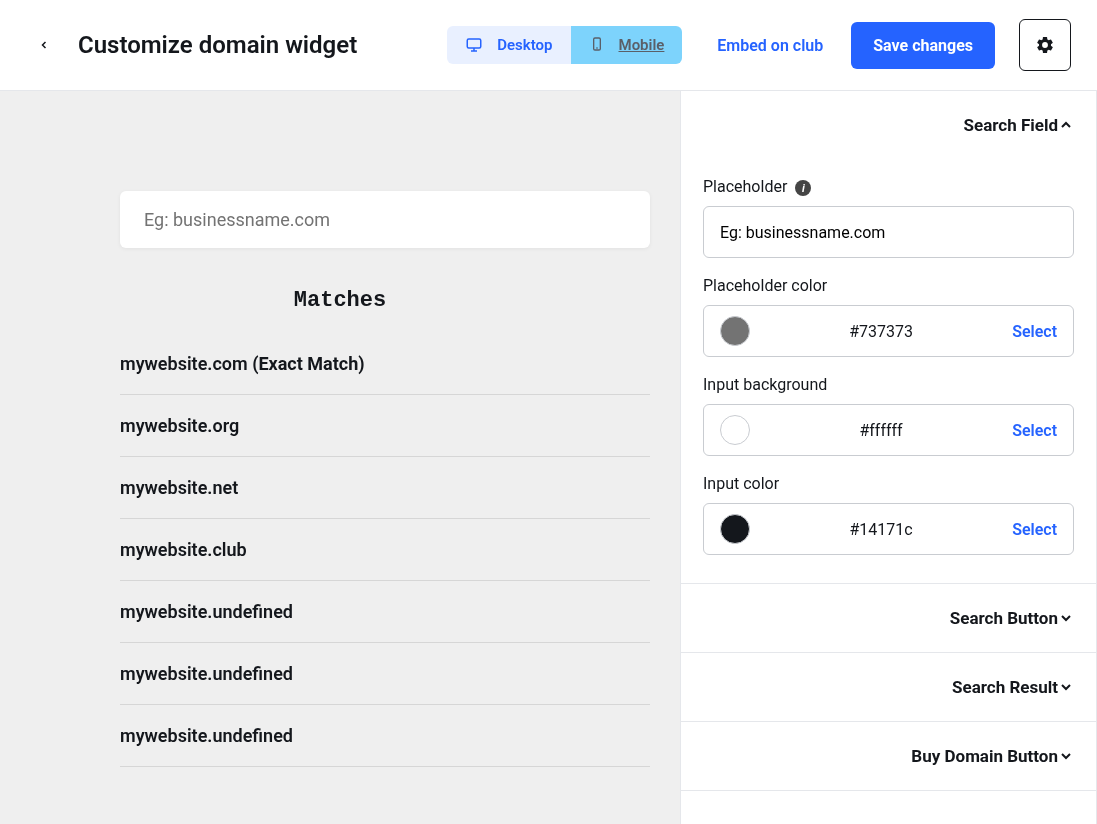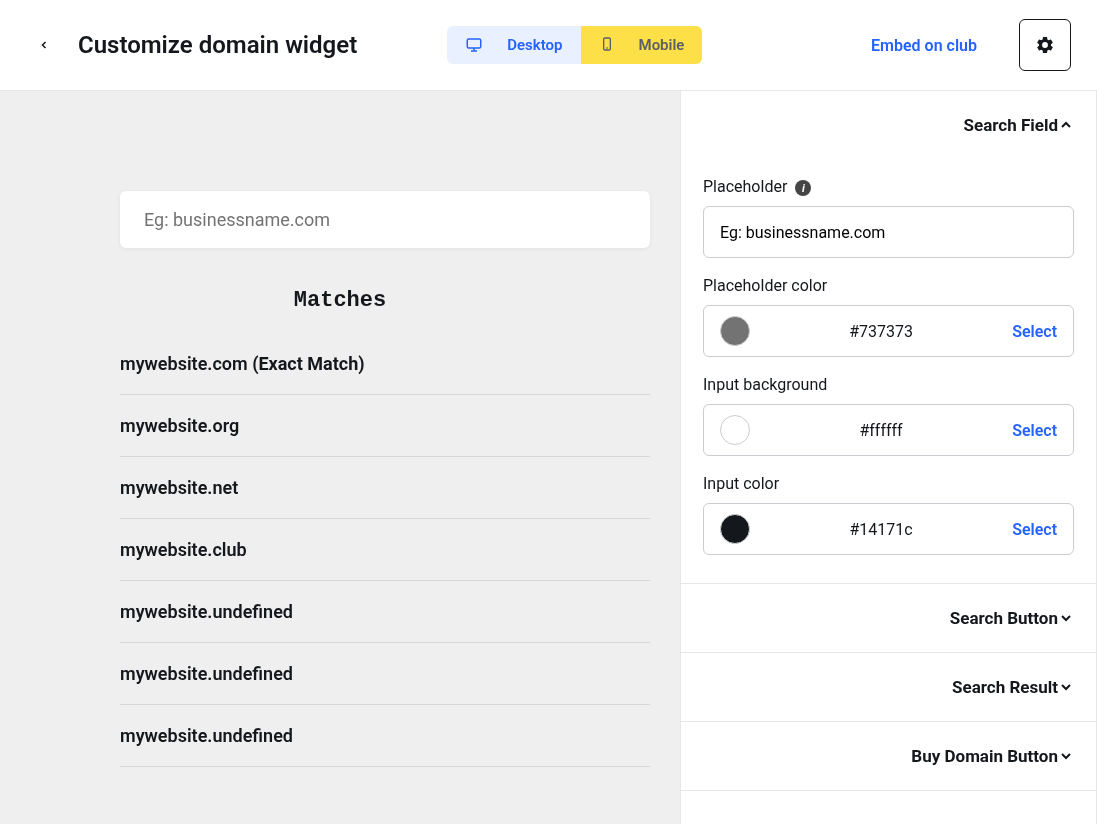--- a/index.html
+++ b/index.html
@@ -23,27 +23,27 @@
     .header .title {
       font-size:24px; font-weight:600; color:#14171c;
       margin-left:6px;
     }
     .spacer-flex { flex:1; }
     .view-toggle {
       display:flex; border-radius:6px; overflow:hidden;
       margin-left:40px;
     }
     .view-toggle .seg {
-      display:flex; align-items:flex-start; gap:24px;
+      display:flex; align-items:flex-start; gap:14px;
       padding: 10px 18px;
       font-size:15px; font-weight:600;
       cursor:pointer;
     }
     .view-toggle .seg.active { background:#e9f0ff; color:#2563ff; }
-    .view-toggle .seg.inactive { background:#fde047; color:#5a5f68; }
+    .view-toggle .seg.inactive { background:#7dd3fc; color:#5a5f68;text-decoration:underline; }
     .embed-link {
       color:#2563ff; font-weight:600; font-size:16px;
       cursor:pointer; margin-right:18px;
     }
     .save-btn {
       background:#2563ff; color:#fff; font-weight:700; font-size:16px;
       padding: 14px 22px; border:none; border-radius:6px; cursor:pointer;
     }
     .gear-btn {
       width:52px; height:52px; border:1px solid #14171c; border-radius:6px;
@@ -170,20 +170,21 @@
             <line x1="11" y1="18" x2="13" y2="18"></line>
           </svg>
       </span>
       <span>Mobile</span>
     </div>
   </div>
 
   <div class="spacer-flex"></div>
 
   <span class="embed-link">Embed on club</span>
+  <button class="save-btn">Save changes</button>
   <button class="gear-btn">
     <span class="ic">
       <svg width="20" height="20" viewBox="0 0 24 24" fill="#14171c">
           <path d="M19.14,12.94a7.14,7.14,0,0,0,0-1.88l2-1.55a.5.5,0,0,0,.12-.64l-1.9-3.29a.5.5,0,0,0-.6-.22l-2.35.94a7.23,7.23,0,0,0-1.63-.94L14.5,2.81a.5.5,0,0,0-.5-.41h-4a.5.5,0,0,0-.5.41L9.22,5.36a7.23,7.23,0,0,0-1.63.94l-2.35-.94a.5.5,0,0,0-.6.22L2.74,8.87a.5.5,0,0,0,.12.64l2,1.55a7.14,7.14,0,0,0,0,1.88l-2,1.55a.5.5,0,0,0-.12.64l1.9,3.29a.5.5,0,0,0,.6.22l2.35-.94a7.23,7.23,0,0,0,1.63.94l.28,2.55a.5.5,0,0,0,.5.41h4a.5.5,0,0,0,.5-.41l.28-2.55a7.23,7.23,0,0,0,1.63-.94l2.35.94a.5.5,0,0,0,.6-.22l1.9-3.29a.5.5,0,0,0-.12-.64ZM12,15.5A3.5,3.5,0,1,1,15.5,12,3.5,3.5,0,0,1,12,15.5Z"></path>
         </svg>
     </span>
   </button>
 </div>
 
 <div class="body-wrap">

